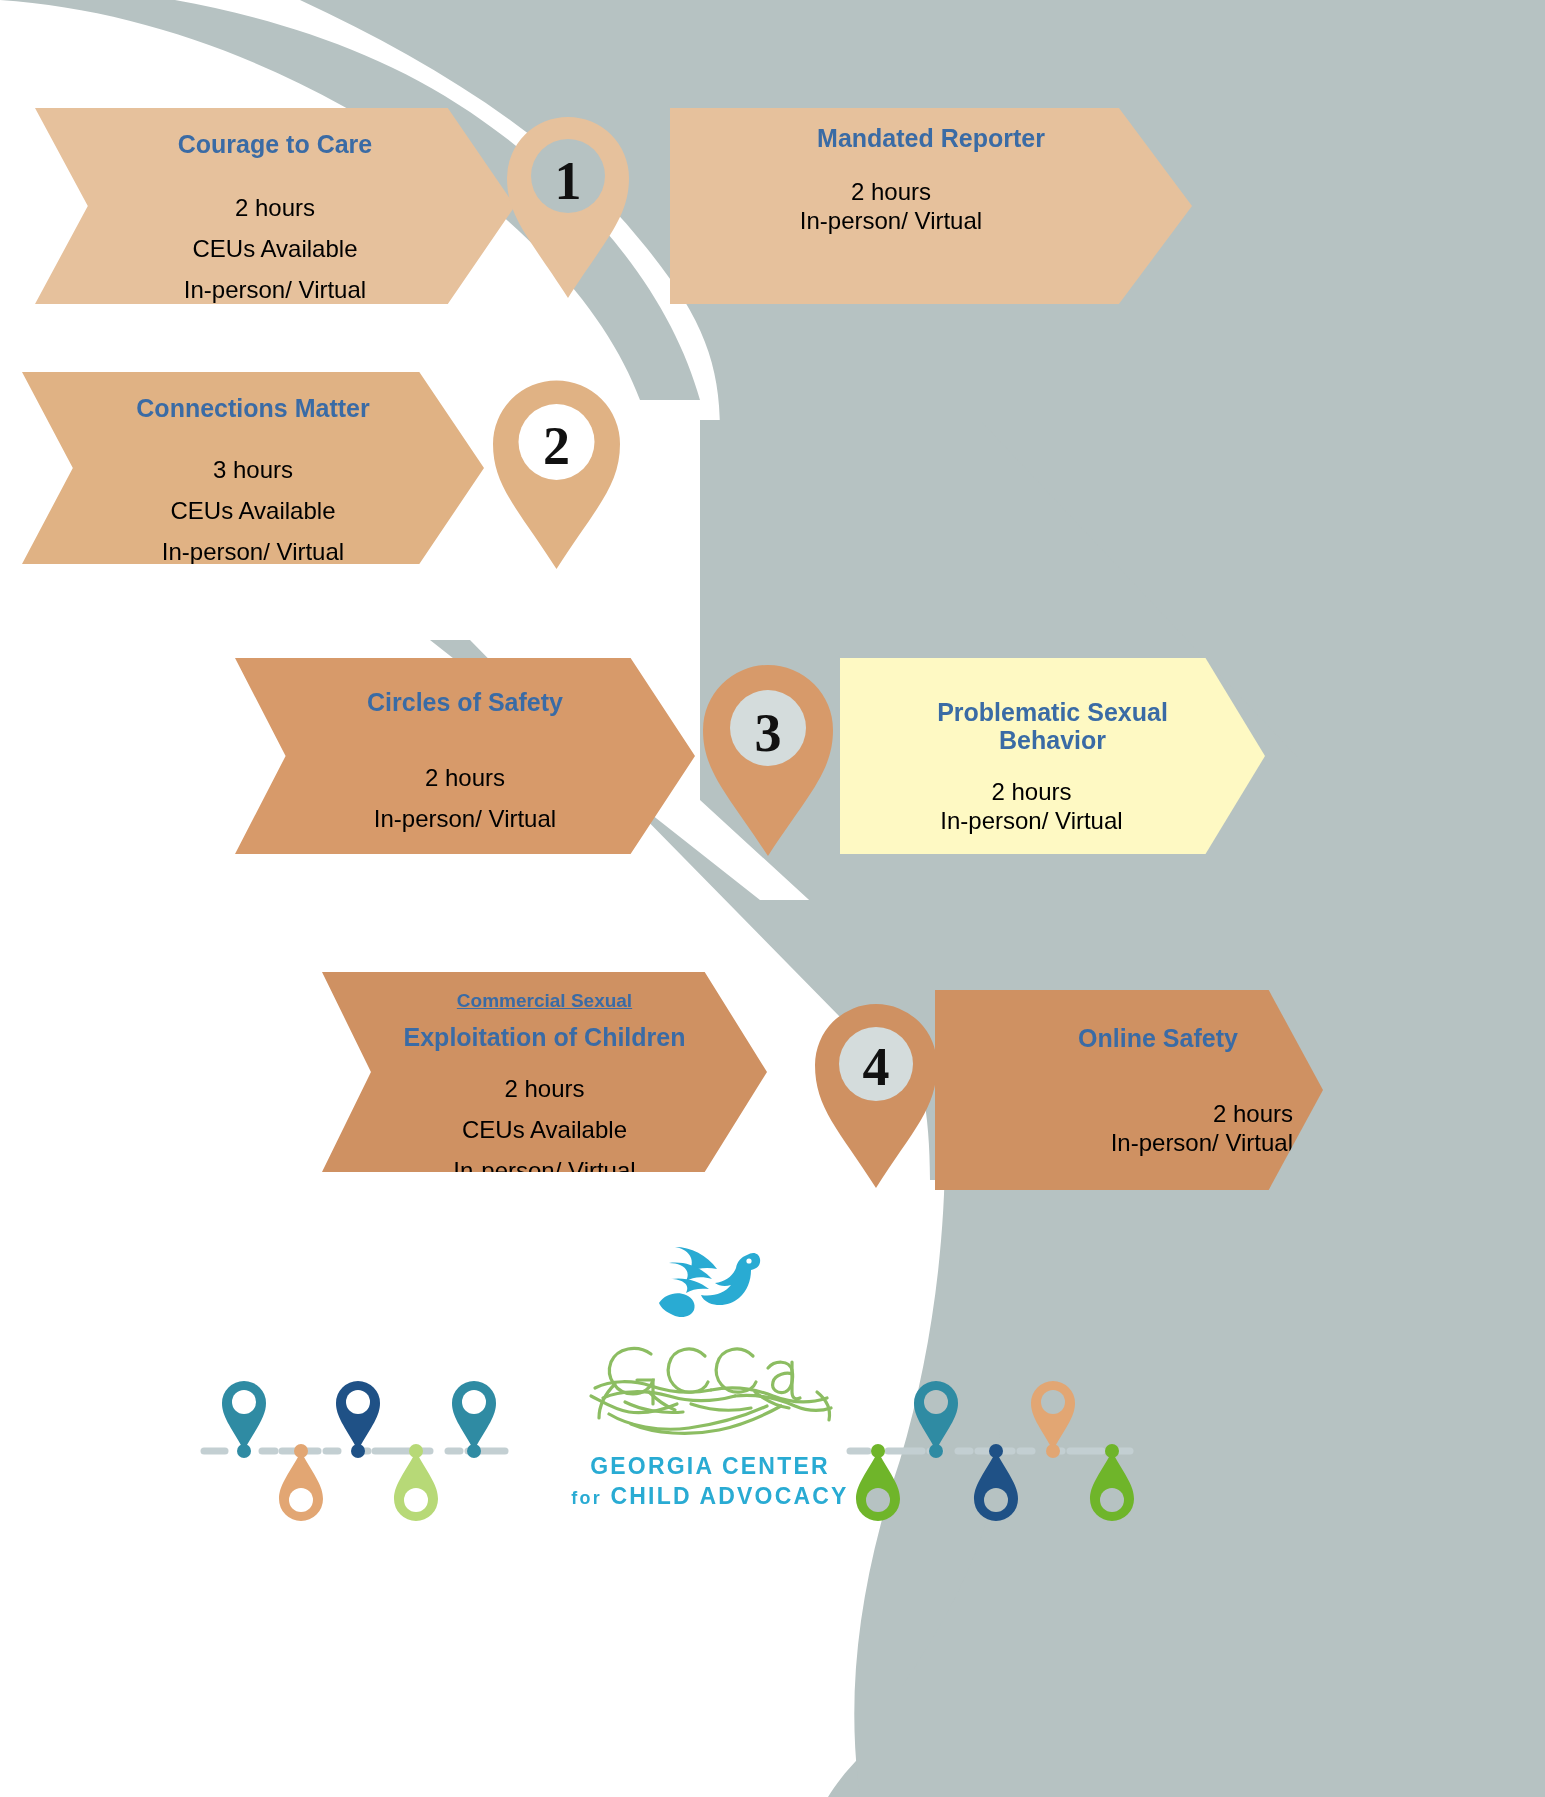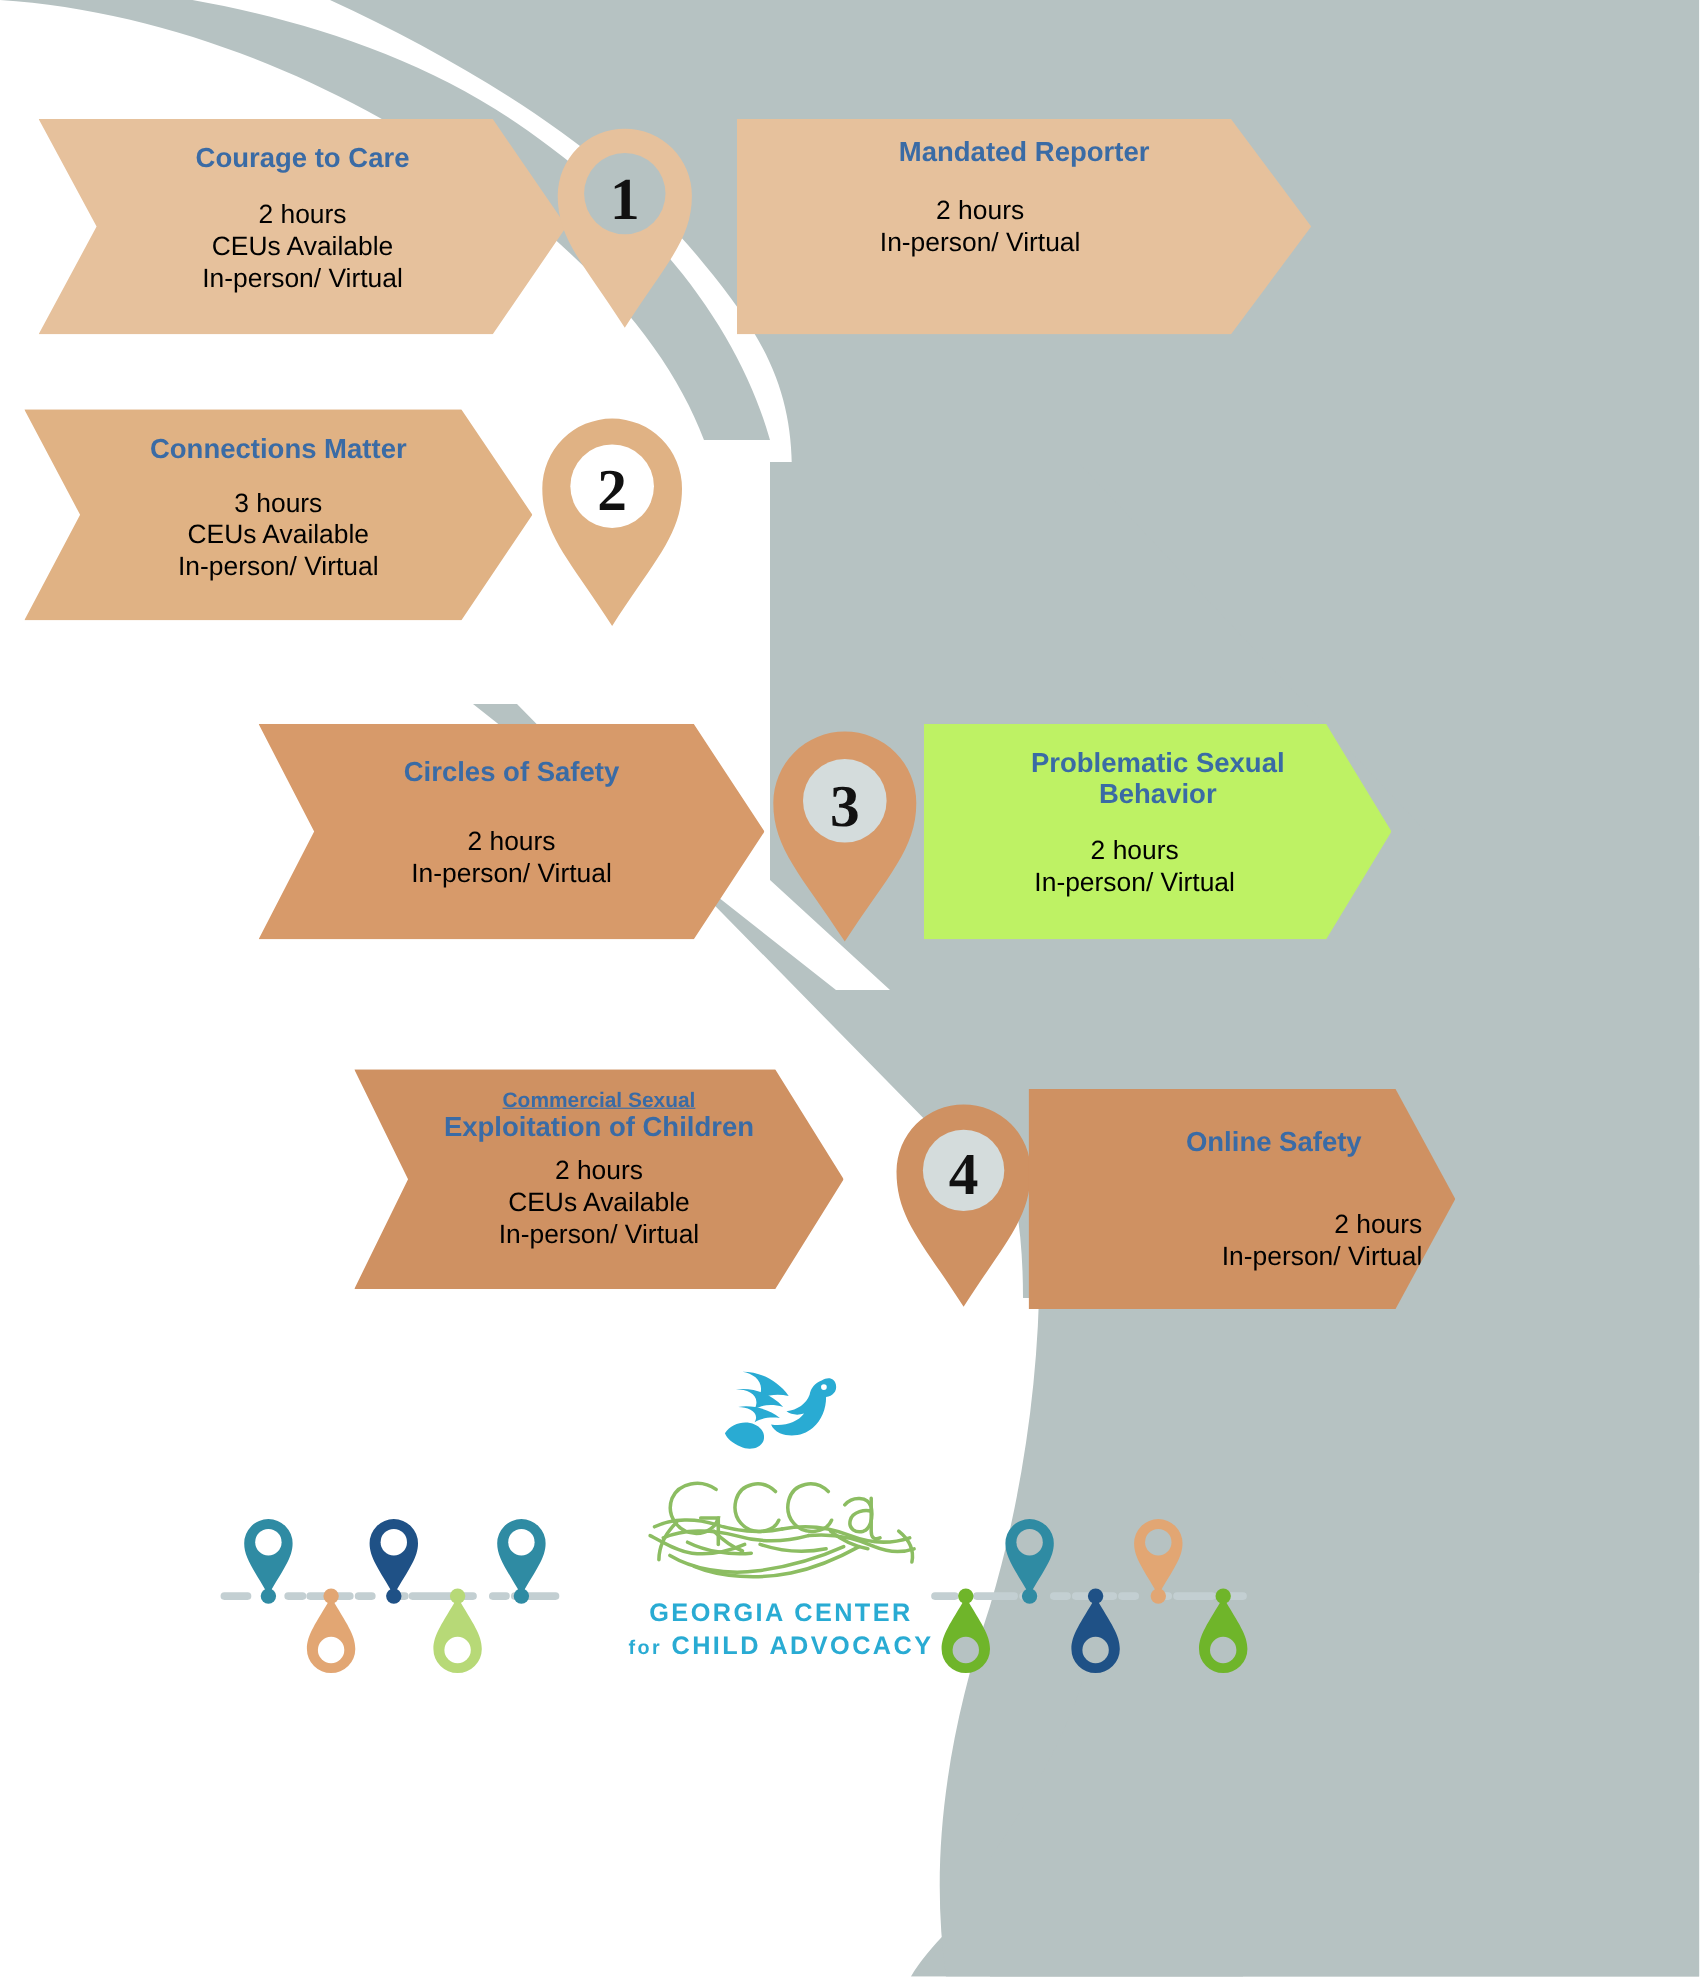--- a/index.html
+++ b/index.html
@@ -28,20 +28,21 @@
     box-sizing: border-box;
     display: flex;
     flex-direction: column;
     align-items: center;
     justify-content: flex-start;
     text-align: center;
   }
   .arrow-r {
     
     clip-path: polygon(0% 0%, 86% 0%, 100% 50%, 86% 100%, 0% 100%, 11% 50%);
+    gap: 12px;
   }
   .arrow-r-plain {
     clip-path: polygon(0% 0%, 86% 0%, 100% 50%, 86% 100%, 0% 100%);
   }
   .arrow .title {
     color: #3a6ba5;
     font-weight: bold;
     line-height: 1.12;
   }
   .arrow .detail {
@@ -202,21 +203,21 @@
   </div>
 
   <div class="pin" style="left:700px; top:660px; width:136px; height:198px;">
     <svg viewBox="0 0 136 198" width="136" height="198">
       <path d="M68 196 C 29 136 3 112 3 70 A 65 65 0 1 1 133 70 C 133 112 107 136 68 196 Z" fill="#d79a6a"></path>
       <circle cx="68" cy="68" r="38" fill="#d4dcdc"></circle>
     </svg>
     <div class="num" style="top:42px; font-size:54px;">3</div>
   </div>
 
-  <div class="arrow arrow-r-plain" style="left:840px; top:658px; width:425px; height:196px; background:#bef264; padding-top:22px;">
+  <div class="arrow arrow-r-plain" style="left:840px; top:658px; width:425px; height:196px; background:#fef9c3; padding-top:22px;justify-content:center;">
     <div class="title" style="font-size:25px; width:360px;">Problematic Sexual</div>
     <div class="title" style="font-size:25px; width:360px;">Behavior</div>
     <div class="detail" style="font-size:24px; margin-top:24px; margin-right:42px;">2 hours</div>
     <div class="detail" style="font-size:24px; margin-right:42px;">In-person/ Virtual</div>
   </div>
 
   <div class="arrow arrow-r" style="left:322px; top:972px; width:445px; height:200px; background:#cf9162; padding-top:18px;">
     <div class="title" style="font-size:19px; width:390px;text-decoration:underline;">Commercial Sexual</div>
     <div class="title" style="font-size:25px; width:390px;">Exploitation of Children</div>
     <div class="detail" style="font-size:24px; margin-top:12px;">2 hours</div>

